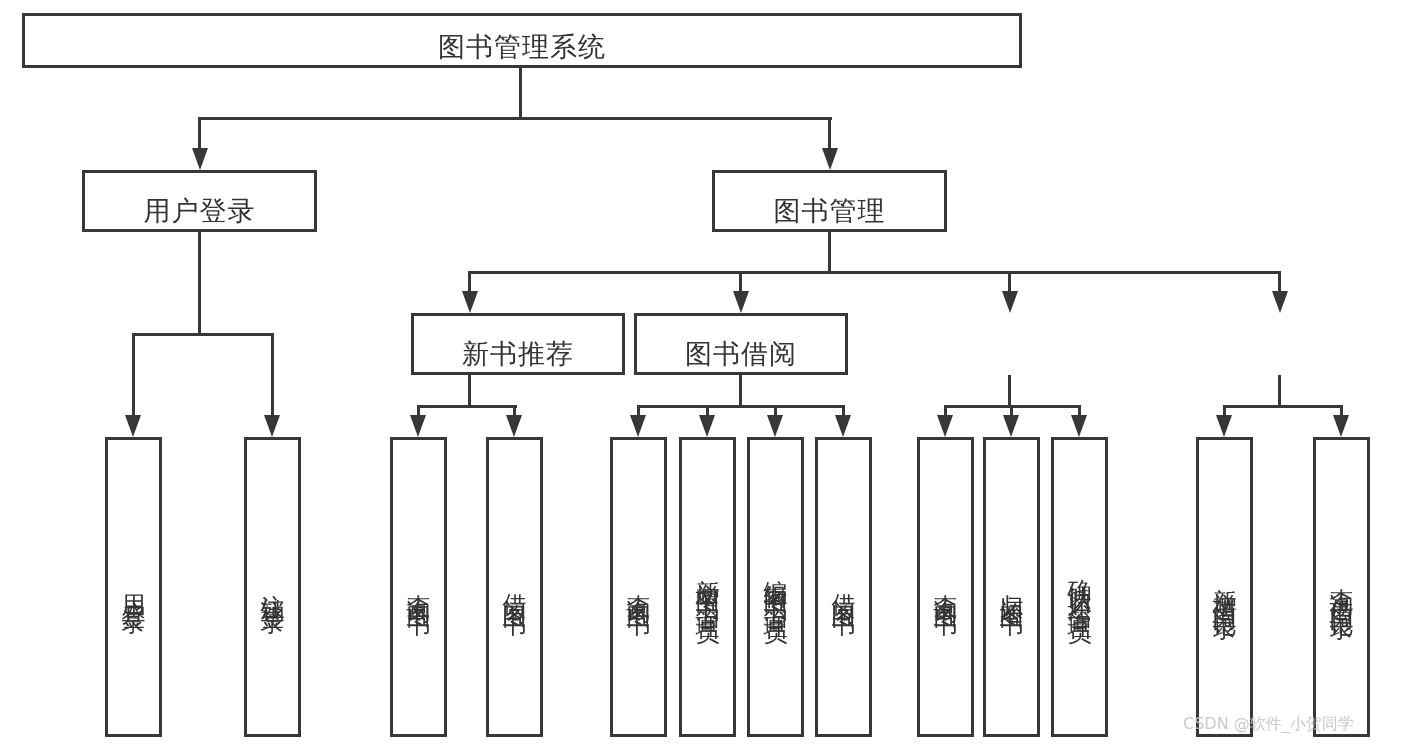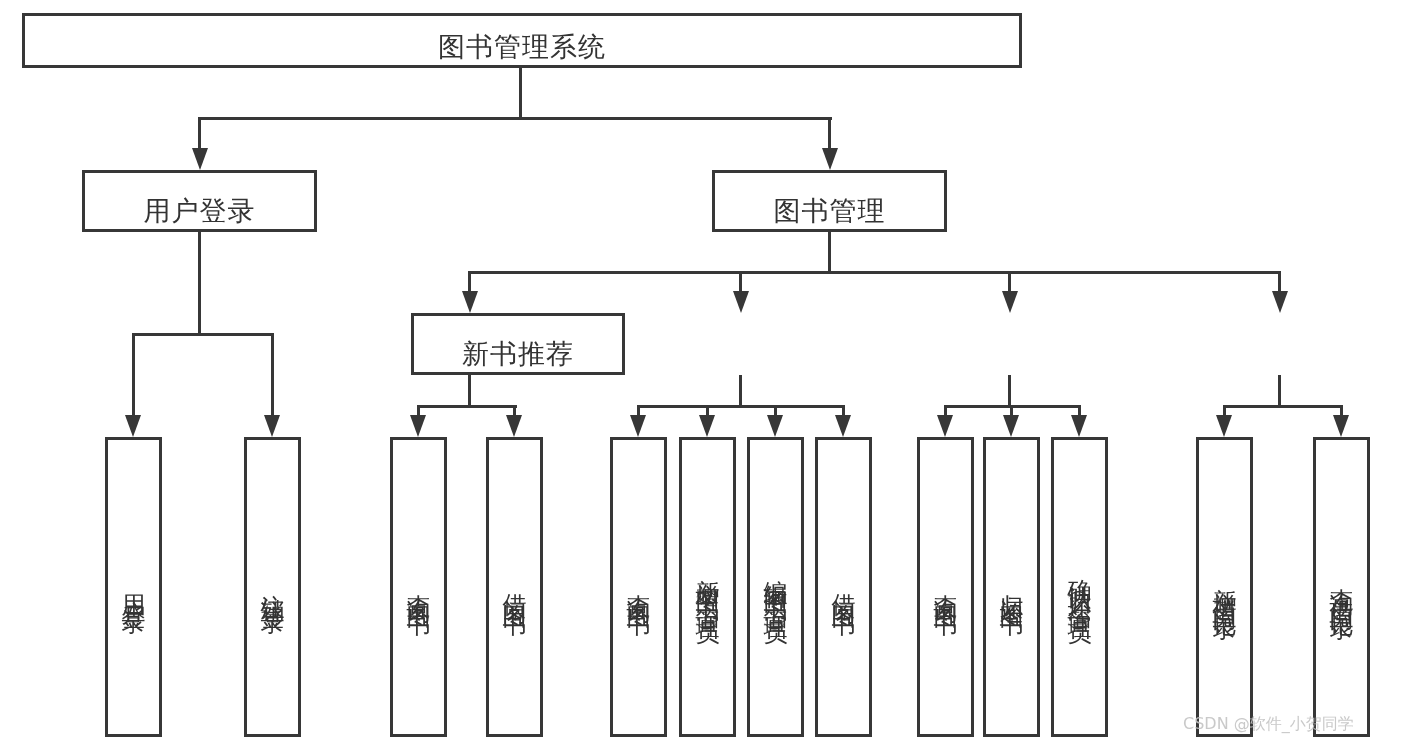--- a/index.html
+++ b/index.html
@@ -106,20 +106,23 @@
   <div class="ln" style="left:739px;top:271px;width:3px;height:24px;"></div>
   <div class="arrow" style="left:733px;top:291px;"></div>
   <div class="ln" style="left:1008px;top:271px;width:3px;height:24px;"></div>
   <div class="arrow" style="left:1002px;top:291px;"></div>
   <div class="ln" style="left:1278px;top:271px;width:3px;height:24px;"></div>
   <div class="arrow" style="left:1272px;top:291px;"></div>
 
   <div class="node" style="left:363px;top:313px;width:214px;height:62px;margin-left:48px;">
     <span class="hlabel">新书推荐</span>
   </div>
+  <div class="node" style="left:634px;top:313px;width:214px;height:62px;">
+    <span class="hlabel">图书借阅</span>
+  </div>
 
   <div class="ln" style="left:468px;top:375px;width:3px;height:33px;"></div>
   <div class="ln" style="left:417px;top:405px;width:100px;height:3px;"></div>
   <div class="ln" style="left:417px;top:405px;width:3px;height:14px;"></div>
   <div class="arrow" style="left:410px;top:415px;"></div>
   <div class="ln" style="left:513px;top:405px;width:3px;height:14px;"></div>
   <div class="arrow" style="left:506px;top:415px;"></div>
 
   <div class="ln" style="left:739px;top:375px;width:3px;height:33px;"></div>
   <div class="ln" style="left:637px;top:405px;width:208px;height:3px;"></div>

